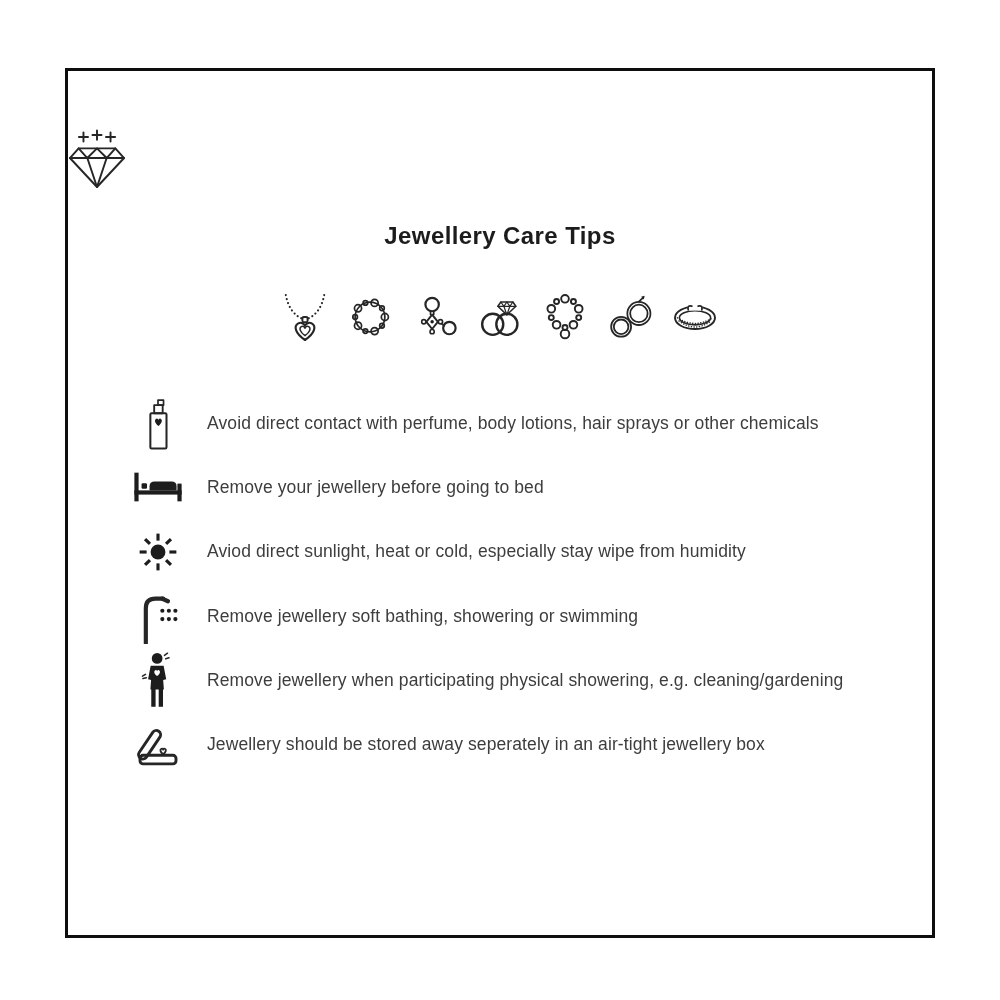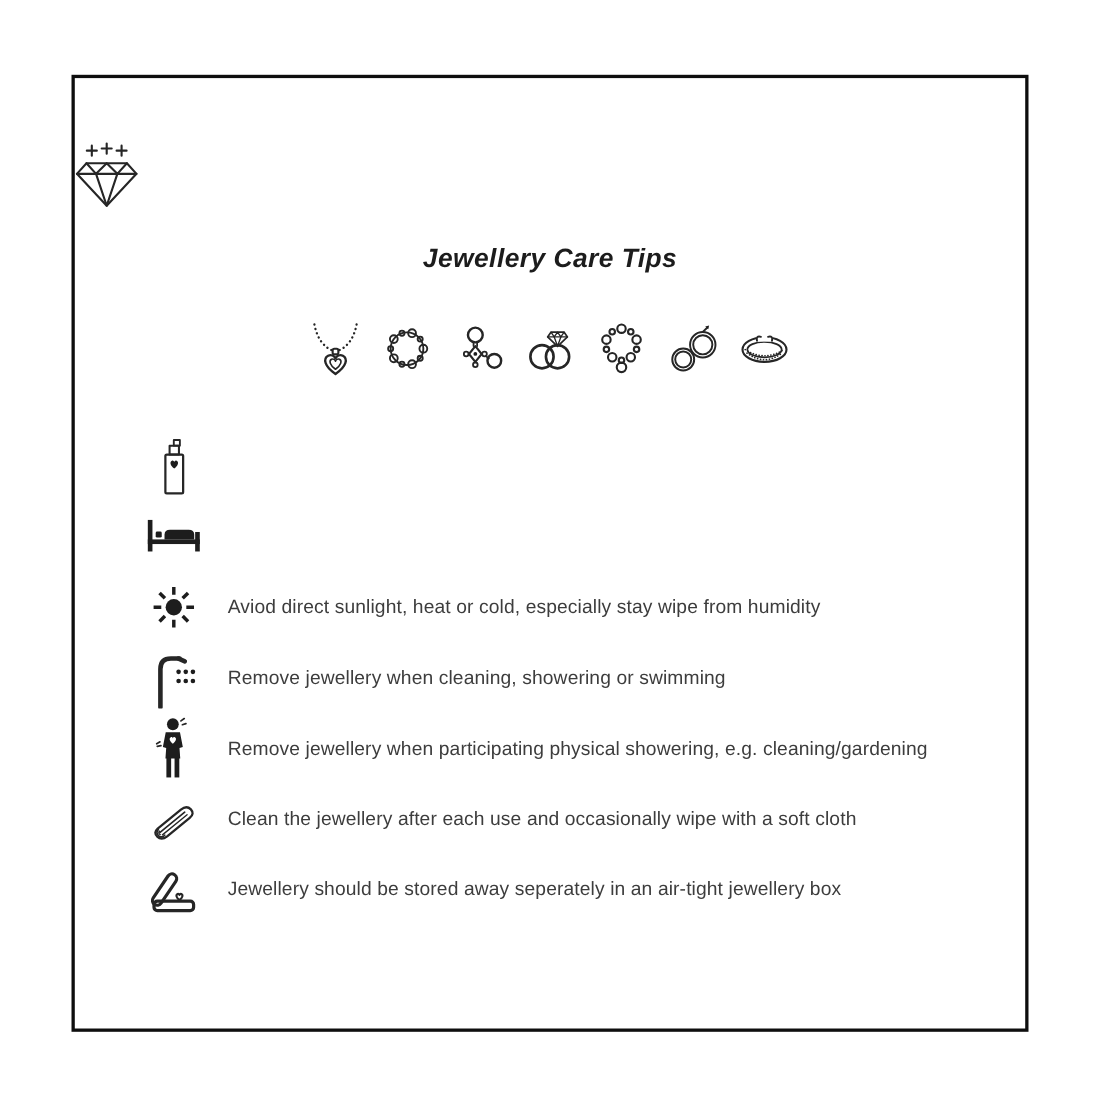--- a/index.html
+++ b/index.html
@@ -3,21 +3,21 @@
 <meta charset="utf-8">
 <style>
   * { margin:0; padding:0; box-sizing:border-box; }
   html,body { width:1000px; height:1000px; background:#ffffff;
               font-family:"Liberation Sans", sans-serif; }
   .canvas { position:relative; width:1000px; height:1000px; background:#fff; overflow:hidden; }
   .frame { position:absolute; left:65px; top:68px; width:870px; height:870px;
            border:3px solid #0e0e0e; background:#fff; }
   .brand { position:absolute; top:57px; left:0; right:0; text-align:center; }
   .page-title { position:absolute; top:151px; left:0; right:0; text-align:center;
-                font-size:24px; font-weight:bold; color:#1c1c1c; letter-spacing:0.4px;font-style:italic; }
+                font-size:24px; font-weight:bold; color:#1c1c1c; letter-spacing:0.4px; }
   .jewellery-row { position:absolute; top:220px; left:0; right:0;
                    display:flex; justify-content:center; align-items:center; gap:17px; }
   .jewellery-row .jicon { width:48px; height:52px; display:flex;
                           align-items:center; justify-content:center; }
   .tips { position:absolute; top:320px; left:63px; right:20px; }
   .tip-row { display:flex; align-items:center; height:64.3px; }
   .tip-icon { width:54px; flex:0 0 54px; display:flex; align-items:center; justify-content:center; }
   .tip-text { margin-left:22px; font-size:17.5px; color:#3d3d3d; letter-spacing:0.1px;
               white-space:nowrap; }
   svg { display:block; }
@@ -140,32 +140,34 @@
 
       <div class="tip-row">
         <span class="tip-icon">
           <svg width="34" height="60" viewBox="0 0 40 66">
             <rect class="stroke" stroke-width="2.4" x="11" y="21.5" width="19" height="41.5" rx="1.5"></rect>
             <path class="fill" d="M20.5 36.5 C16.2 33.2 15.3 29.3 18 28 C19.4 27.4 20.2 28.6 20.5 29.4 C20.8 28.6 21.6 27.4 23 28 C25.7 29.3 24.8 33.2 20.5 36.5 Z"></path>
             <rect class="stroke" stroke-width="2.2" x="15.5" y="12" width="10" height="9.5"></rect>
             <rect class="stroke" stroke-width="2" x="20" y="6" width="6.5" height="6"></rect>
           </svg>
         </span>
+        <span class="tip-text">Avoid direct contact with perfume, body lotions, hair sprays or other chemicals</span>
       </div>
 
       <div class="tip-row">
         <span class="tip-icon">
           <svg width="56" height="38" viewBox="0 0 64 42">
             <rect class="fill" x="4" y="4" width="5" height="34"></rect>
             <rect class="fill" x="4" y="25" width="56" height="5"></rect>
             <rect class="fill" x="55" y="17" width="5" height="21"></rect>
             <rect class="fill" x="12.5" y="16.5" width="6.5" height="6.5" rx="1.5"></rect>
             <path class="fill" d="M22 25 V20 Q22 14.5 28 14.5 H48 Q54 14.5 54 20 V25 Z"></path>
           </svg>
         </span>
+        <span class="tip-text">Remove your jewellery before going to bed</span>
       </div>
 
       <div class="tip-row">
         <span class="tip-icon">
           <svg width="42" height="42" viewBox="0 0 48 48">
             <circle class="fill" cx="24" cy="24" r="8.5"></circle>
             <g stroke="#1d1d1d" stroke-width="3.6">
               <path d="M24 3 V11"></path>
                 <path d="M24 37 V45"></path>
               <path d="M3 24 H11"></path>
@@ -188,21 +190,21 @@
             <g class="fill">
               <circle cx="28" cy="26" r="2.4"></circle>
                 <circle cx="35.5" cy="26" r="2.4"></circle>
                 <circle cx="43" cy="26" r="2.4"></circle>
               <circle cx="28" cy="35.5" r="2.4"></circle>
                 <circle cx="35.5" cy="35.5" r="2.4"></circle>
                 <circle cx="43" cy="35.5" r="2.4"></circle>
             </g>
           </svg>
         </span>
-        <span class="tip-text">Remove jewellery when cleaning, showering or swimming</span>
+        <span class="tip-text">Remove jewellery soft bathing, showering or swimming</span>
       </div>
 
       <div class="tip-row">
         <span class="tip-icon">
           <svg width="38" height="58" viewBox="0 0 44 66">
             <circle class="fill" cx="21" cy="8" r="6.2"></circle>
             <path class="fill" d="M13.5 16.5 H28.5 L31.5 32 L28 33 L28.8 44 H13.2 L14 33 L10.5 32 Z"></path>
             <rect class="fill" x="14.2" y="43" width="5" height="21"></rect>
             <rect class="fill" x="22.8" y="43" width="5" height="21"></rect>
             <path d="M21 28.5 C17.5 25.9 16.7 22.8 18.9 21.7 C20.1 21.1 20.8 22.1 21 22.9 C21.2 22.1 21.9 21.1 23.1 21.7 C25.3 22.8 24.5 25.9 21 28.5 Z" fill="#ffffff"></path>
@@ -210,32 +212,20 @@
               <path d="M29.5 4.5 L33 2"></path>
                 <path d="M31 8.5 L34.8 7.3"></path>
               <path d="M7.5 26.5 L4 28.6"></path>
                 <path d="M8.5 30.5 L4.6 31.3"></path>
             </g>
           </svg>
         </span>
         <span class="tip-text">Remove jewellery when participating physical showering, e.g. cleaning/gardening</span>
       </div>
 
-      <div class="tip-row">
-        <span class="tip-icon">
-          <svg width="50" height="42" viewBox="0 0 58 46">
-            <path class="stroke" stroke-width="2.4" d="M12 32.5 L36.5 12.5 Q42.5 7.8 47 12.3 Q51.2 16.8 45.8 21.3 L22 40.7 Q16 45.3 11.5 41 Q7.3 36.8 12 32.5 Z"></path>
-            <path class="stroke" stroke-width="1.8" d="M14.5 36.5 L40.5 15.3"></path>
-            <path class="stroke" stroke-width="1.4" d="M17 39.2 L43 18"></path>
-            <path class="stroke" stroke-width="1.8" d="M12.7 33.6 Q9.5 37.2 13.2 40.2 Q16.6 42.8 19.4 39.6"></path>
-            <path class="stroke" stroke-width="1.6" d="M13.8 35.4 Q12.4 37.6 14.6 38.9"></path>
-          </svg>
-        </span>
-        <span class="tip-text">Clean the jewellery after each use and occasionally wipe with a soft cloth</span>
-      </div>
 
       <div class="tip-row">
         <span class="tip-icon">
           <svg width="48" height="48" viewBox="0 0 56 56">
             <rect class="stroke" stroke-width="3.4" x="7" y="40" width="42" height="10" rx="3.5"></rect>
             <rect class="stroke" stroke-width="3.4" x="10" y="35" width="38" height="10" rx="5" transform="rotate(-56 12 44)"></rect>
             <path class="stroke" stroke-width="2.2" d="M34 38.8 C30.6 36.3 29.9 33.4 32 32.4 C33.2 31.8 34 32.8 34 33.4 C34 32.8 34.8 31.8 36 32.4 C38.1 33.4 37.4 36.3 34 38.8 Z"></path>
           </svg>
         </span>
         <span class="tip-text">Jewellery should be stored away seperately in an air-tight jewellery box</span>

